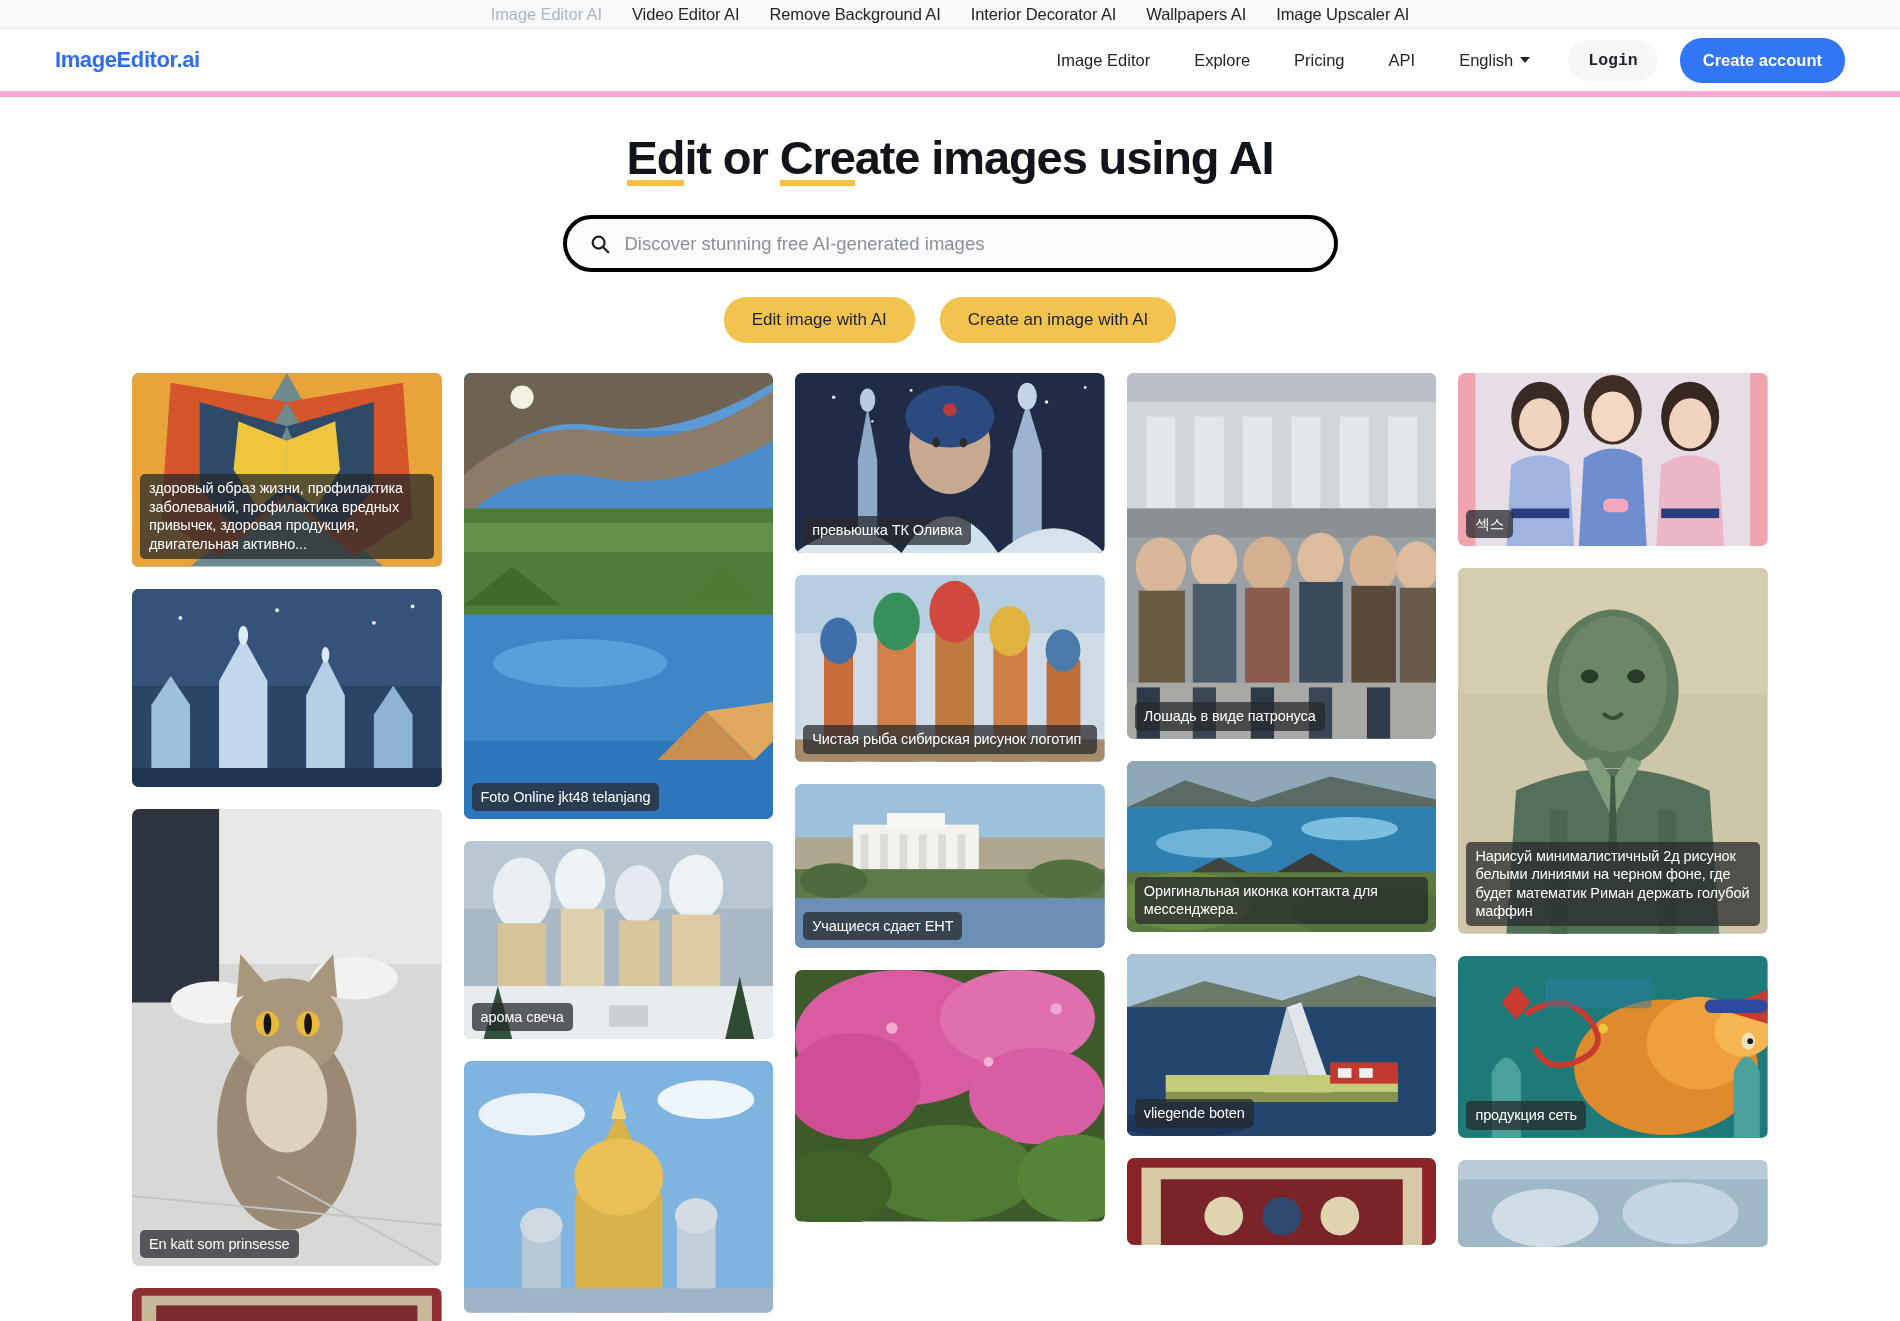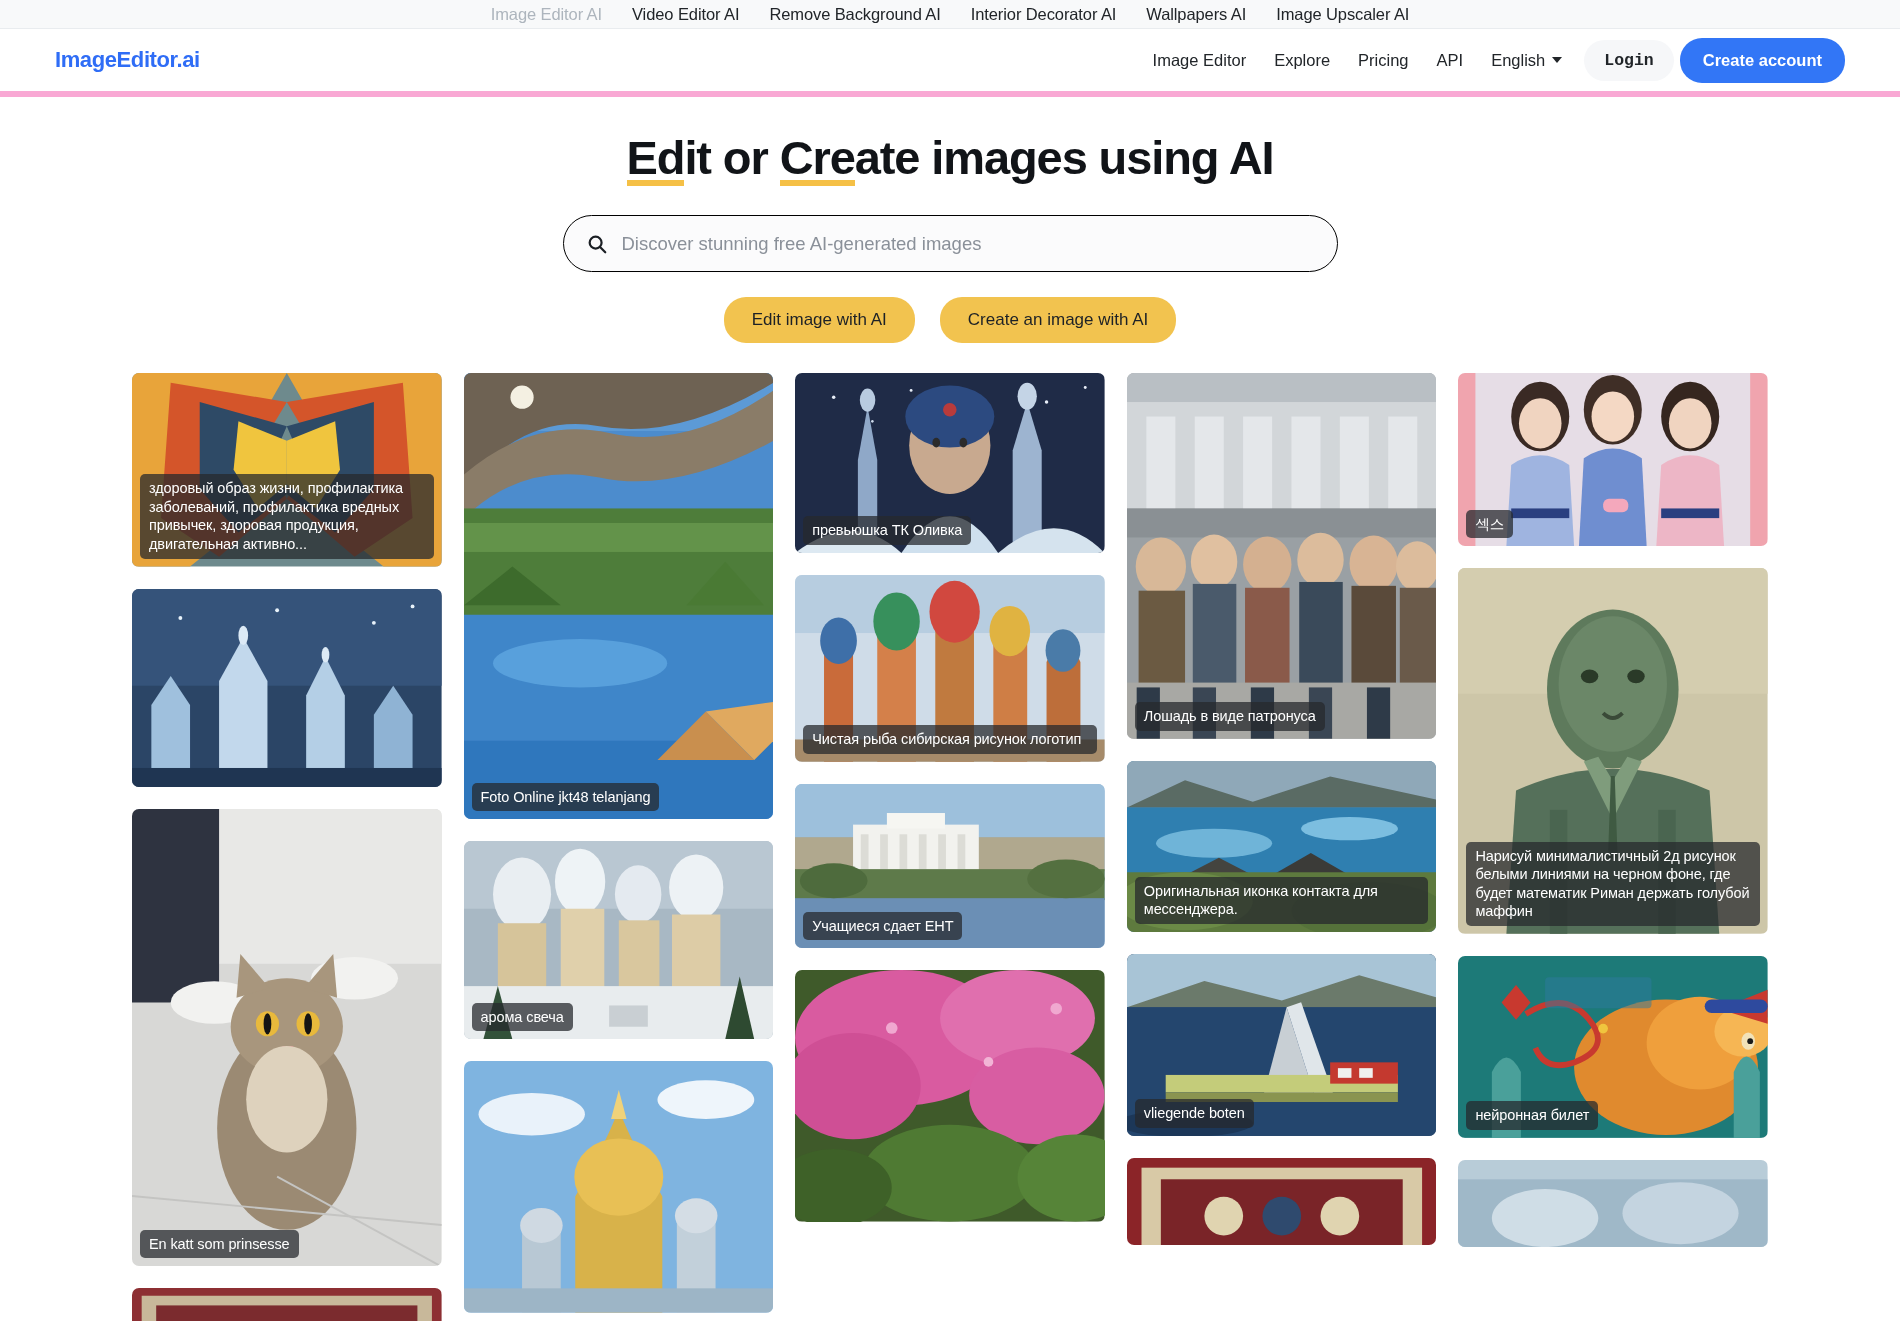--- a/index.html
+++ b/index.html
@@ -43,21 +43,21 @@
     font-size: 22px;
     font-weight: bold;
     color: #2f6df6;
     letter-spacing: -0.4px;
     text-decoration: none;
   }
   .nav-right {
     margin-left: auto;
     display: flex;
     align-items: center;
-    gap: 0;
+    gap: 16px;
   }
   .nav-right a.navlink {
     font-size: 16.5px;
     color: #212529;
     text-decoration: none;
     padding: 8px 14px;
     white-space: nowrap;
   }
   .lang-select {
     font-size: 16.5px;
@@ -123,21 +123,21 @@
     bottom: -1px;
     width: 100%;
     height: 6px;
     background: #f5c046;
   }
 
   .searchwrap {
     margin: 30px auto 0;
     width: 775px;
     height: 57px;
-    border: 1px solid #000000;
+    border: 4px solid #000000;
     border-radius: 29px;
     background: #fbfbfc;
     display: flex;
     align-items: center;
     padding: 1px 22px;
     box-shadow: 0 1px 2px rgba(0,0,0,0.02);
   }
   .search-icon { width: 22px; height: 22px; flex: 0 0 22px; margin-right: 14px; }
   .searchwrap input {
     flex: 1;
@@ -589,21 +589,21 @@
         <rect x="255" y="45" width="65" height="14" rx="7" fill="#2e4a9e"></rect>
         <ellipse cx="300" cy="88" rx="7" ry="9" fill="#f2e2b8"></ellipse>
         <circle cx="302" cy="88" r="3" fill="#1a1a1a"></circle>
         <path d="M35 188 L35 120 Q50 90 65 120 L65 188Z" fill="#4aa09a"></path>
         <path d="M285 188 L285 120 Q298 88 312 120 L312 188Z" fill="#4aa09a"></path>
         <path d="M70 60 Q110 35 135 65 Q160 95 120 110 Q90 120 80 95" stroke="#c8392f" stroke-width="6" fill="none"></path>
         <circle cx="150" cy="75" r="5" fill="#f0c53e"></circle>
         <path d="M60 30 L75 48 L60 66 L45 48Z" fill="#c8392f"></path>
         <rect x="90" y="22" width="110" height="32" rx="4" fill="#2e7a9e" opacity="0.5"></rect>
       </svg>
-      <div class="cap">нейронная билет</div>
+      <div class="cap">продукция сеть</div>
     </div>
 
     <div class="card">
       <svg class="art" viewBox="0 0 320 90" preserveAspectRatio="none">
         <rect width="320" height="90" fill="#b8ccd8"></rect>
         <rect y="20" width="320" height="70" fill="#9fb8c8"></rect>
         <ellipse cx="90" cy="60" rx="55" ry="30" fill="#cfdde6"></ellipse>
         <ellipse cx="230" cy="55" rx="60" ry="32" fill="#c4d4e0"></ellipse>
       </svg>
     </div>

